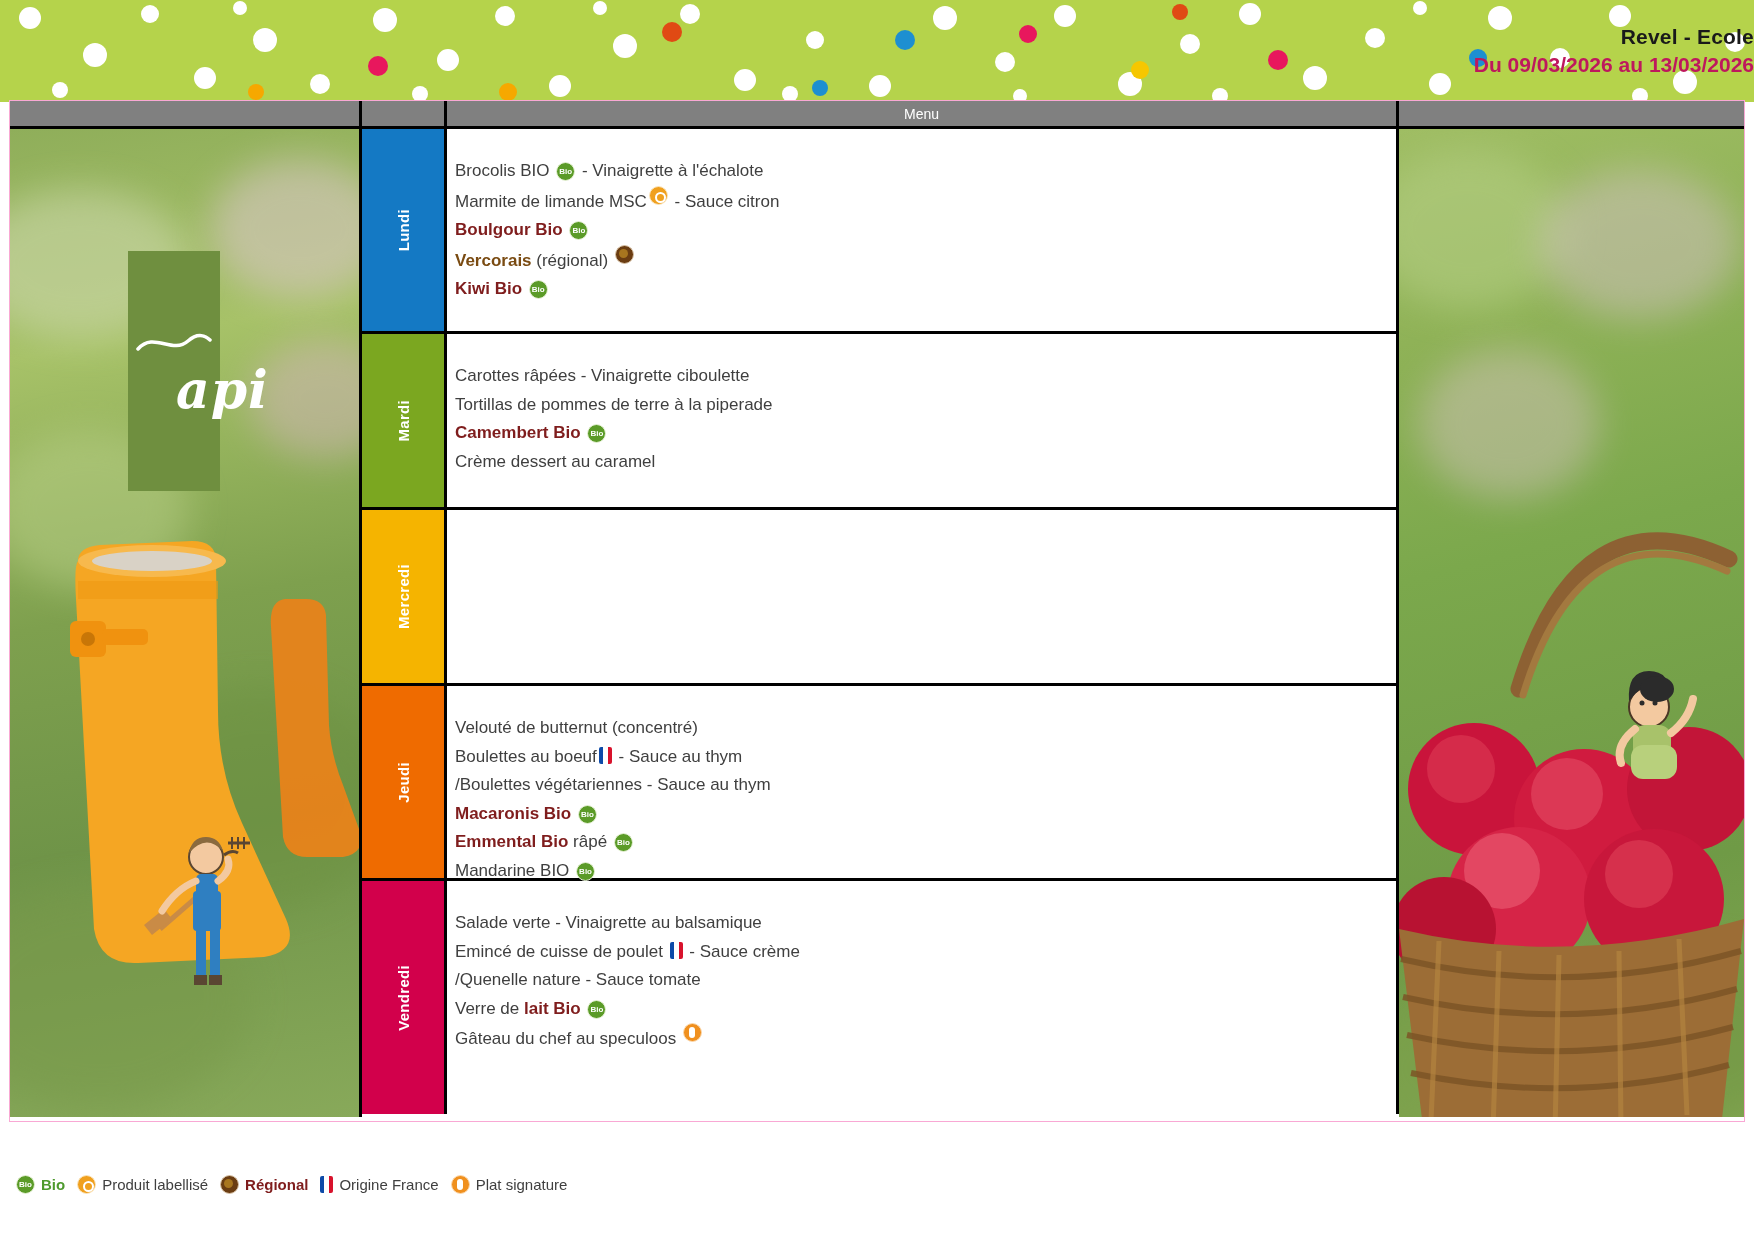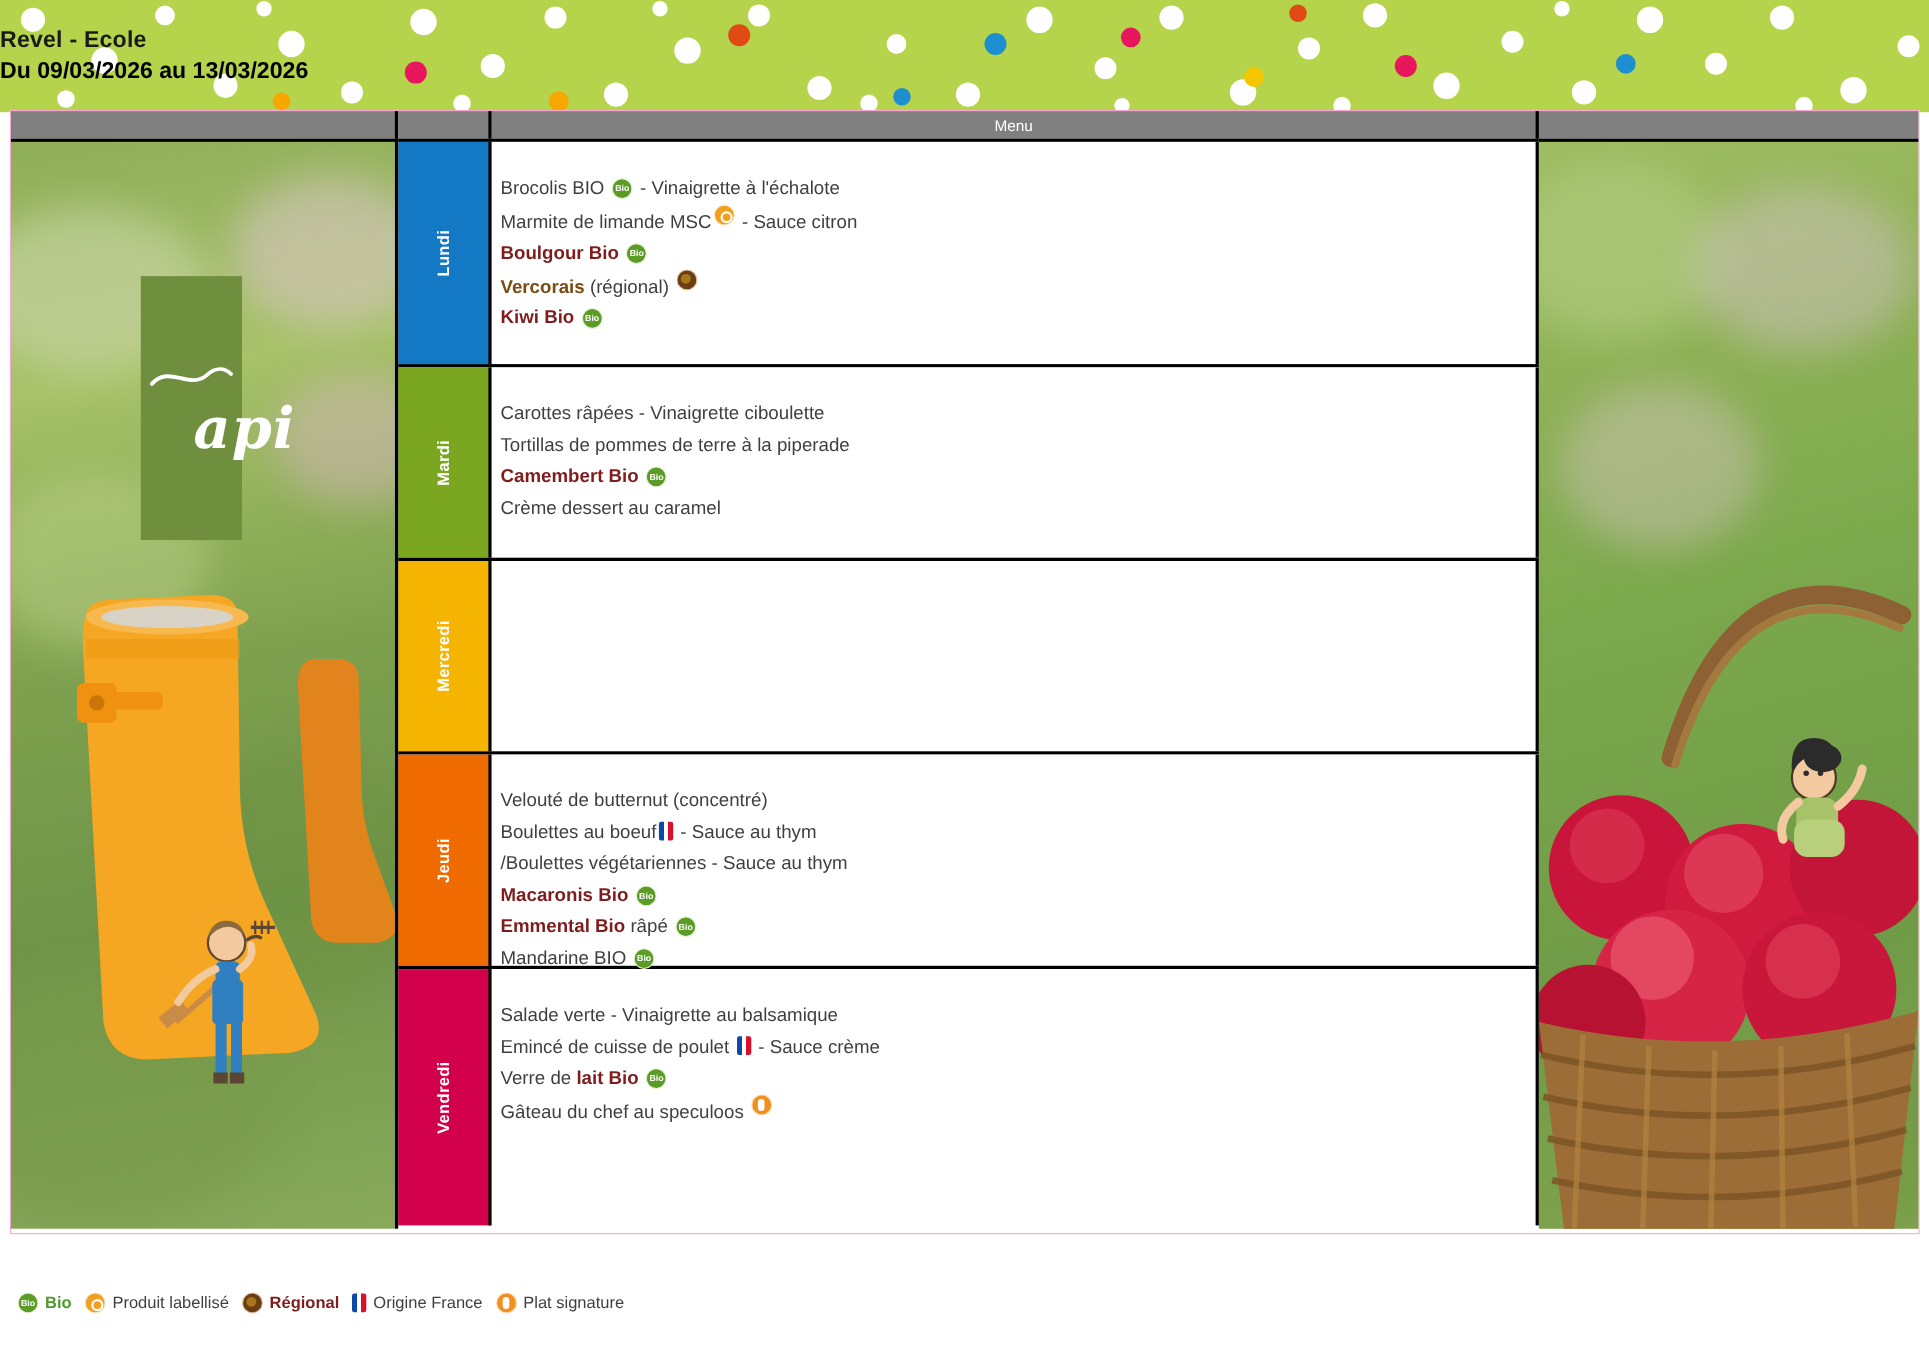--- a/index.html
+++ b/index.html
@@ -25,35 +25,35 @@
     overflow: hidden;
   }
   .dots { position:absolute; left:0; top:0; width:1754px; height:102px; }
   .header-text {
     position: absolute;
     left: 0; top: 0;
     width: 1754px;
     height: 102px;
     display: flex;
     flex-direction: column;
-    align-items: flex-start;
+    align-items: flex-end;
     justify-content: center;
     z-index: 5;
   }
   .header-title {
     font-size: 21px;
     font-weight: bold;
     color: #1a1a1a;
     line-height: 28px;
     letter-spacing: .2px;
   }
   .header-dates {
     font-size: 21px;
     font-weight: bold;
-    color: #000000;
+    color: #be185d;
     line-height: 28px;
   }
 
   
   .frame {
     position: absolute;
     left: 9px;
     top: 100px;
     width: 1736px;
     height: 1022px;
@@ -444,20 +444,21 @@
         </div>
       </div>
 
       <div class="day-row" style="height:236px;">
         <div class="day-label" style="background:#d2004b;">
           <span>Vendredi</span>
         </div>
         <div class="day-menu">
           <div class="line">Salade verte - Vinaigrette au balsamique</div>
           <div class="line">Emincé de cuisse de poulet <span class="flag"></span> - Sauce crème</div>
+          <div class="line">/Quenelle nature - Sauce tomate</div>
           <div class="line">Verre de <span class="green">lait Bio</span> <span class="badge badge-bio">Bio</span></div>
           <div class="line">Gâteau du chef au speculoos <span class="badge badge-signature"></span></div>
         </div>
       </div>
 
     </div>
 
     <div class="right-photo">
       <div class="blur-blob" style="left:-30px; top:20px; width:200px; height:160px; background:#b6cf86; opacity:.55;"></div>
       <div class="blur-blob" style="left:140px; top:40px; width:200px; height:150px; background:#d9c2cf; opacity:.45;"></div>

